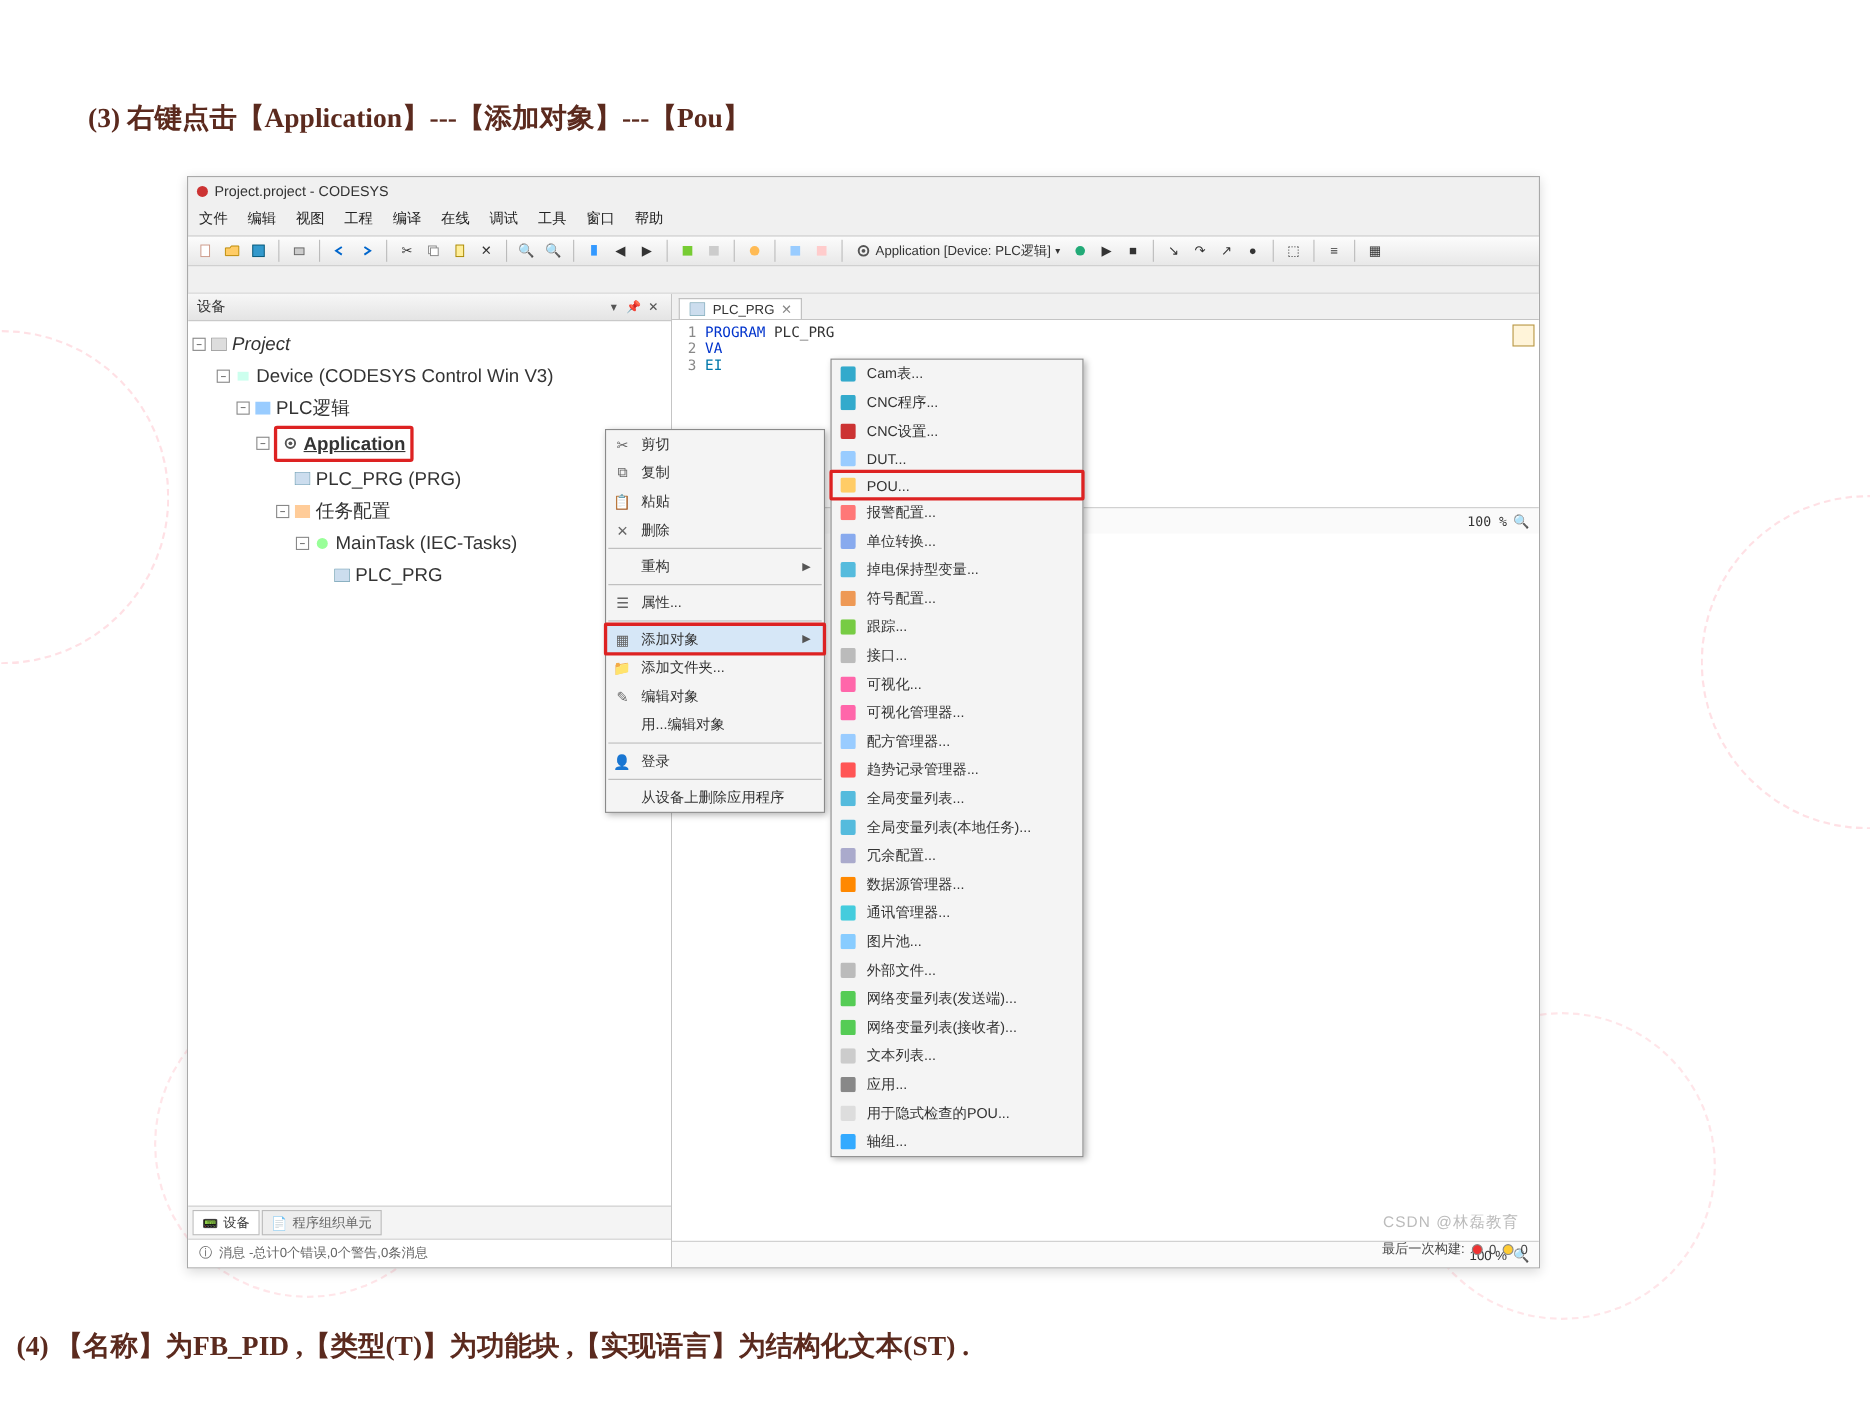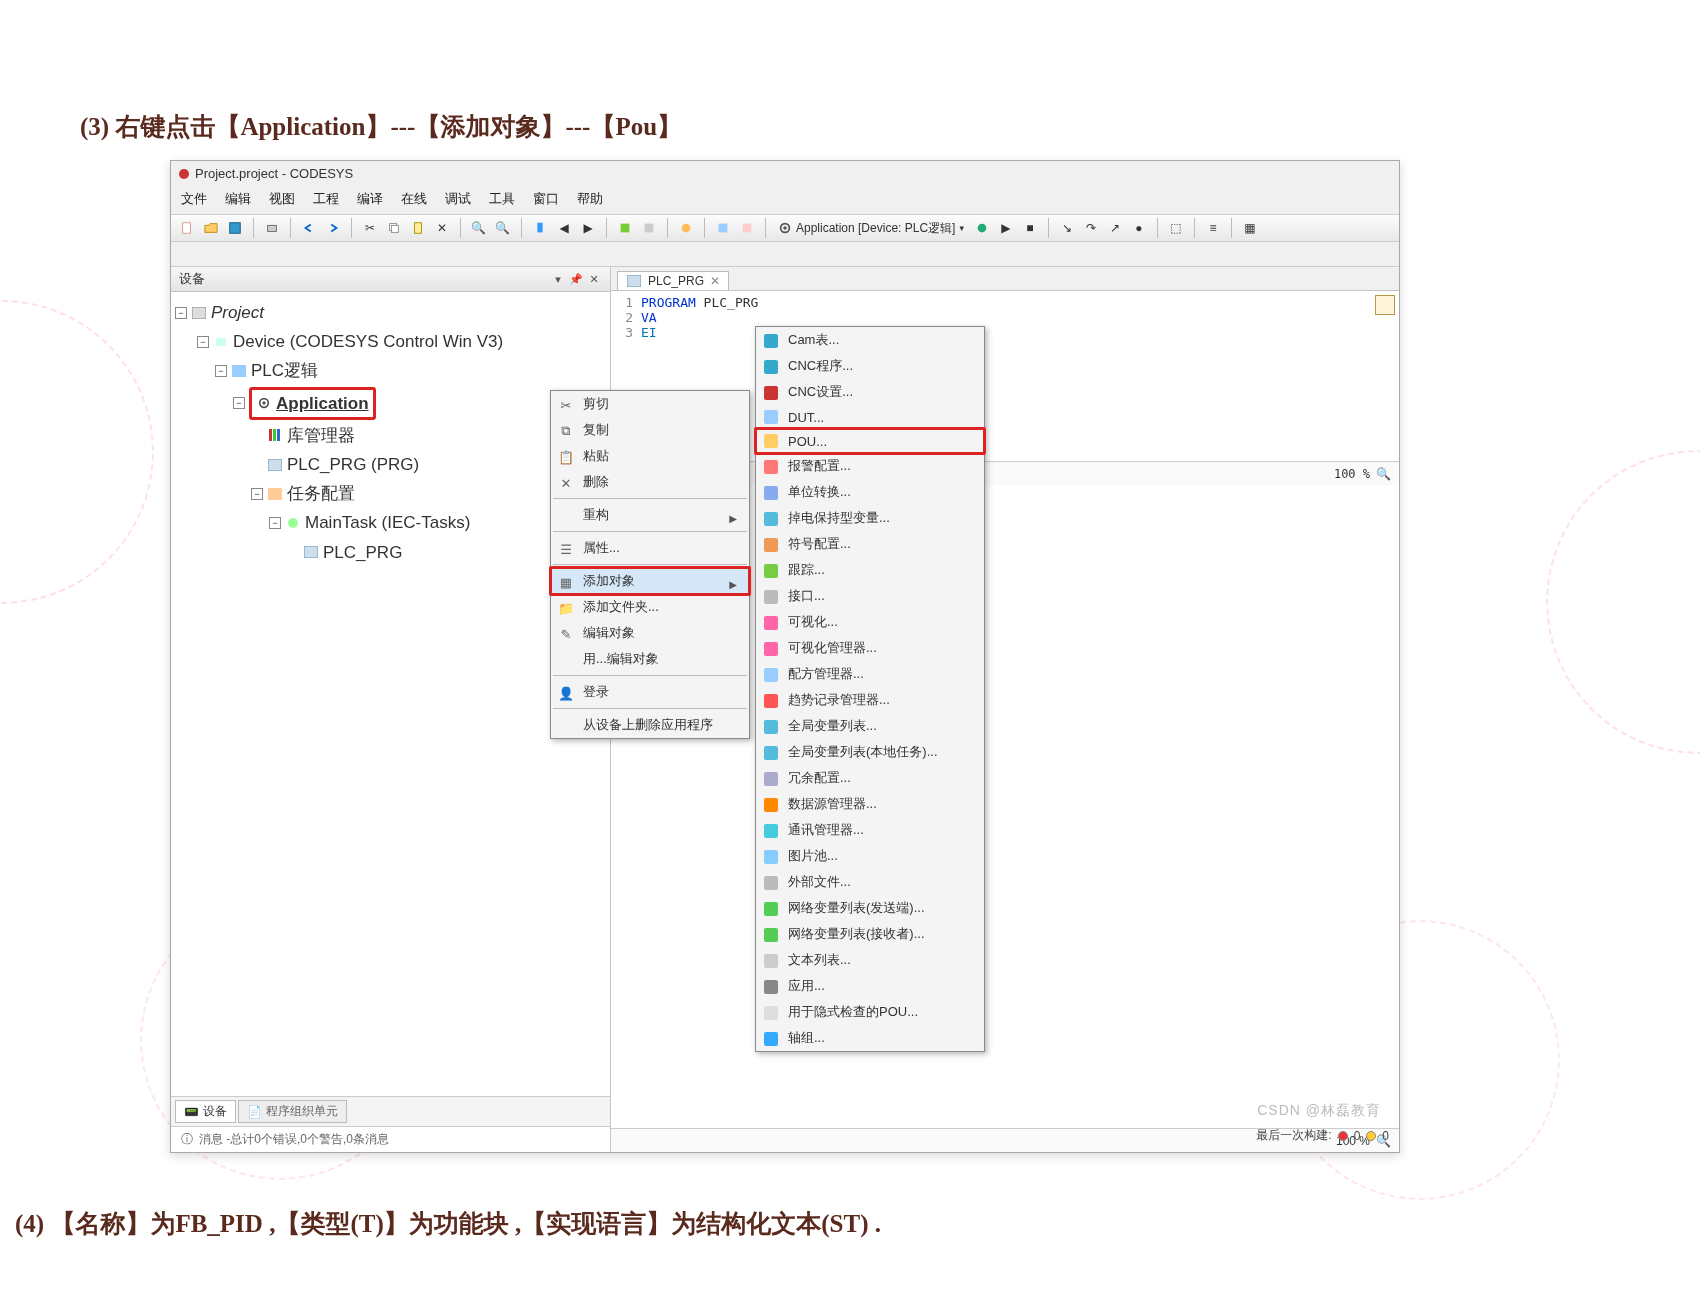--- a/index.html
+++ b/index.html
@@ -26,21 +26,21 @@
   .wm-circle { position:absolute; border:2px dashed rgba(255,0,40,0.1); border-radius:50%; pointer-events:none; }
 
   .article-text {
     font-family: Georgia, serif;
     font-size: 25px;
     font-weight: bold;
     color: #5b2a1e;
     padding: 0 80px;
     position: relative;
   }
-  .article-top { padding-top: 90px; margin-top: 20px; }
+  .article-top { padding-top: 90px; }
   .article-bottom { position:absolute; bottom: 50px; left:0; right:0;padding-left:15px; }
 
   .app-window {
     position: absolute;
     left: 170px;
     top: 160px;
     width: 1230px;
     height: 993px;
     background: #f0f0f0;
     border: 1px solid #a9a9a9;
@@ -132,21 +132,21 @@
   .context-menu {
     position:absolute;
     background:#f4f4f4;
     border:1px solid #8a8a8a;
     box-shadow:2px 2px 6px rgba(0,0,0,.3);
     font-size:13px;
     min-width:200px;
     z-index:100;
   }
   .context-menu .mi {
-    display:flex; align-items:flex-end;
+    display:flex; align-items:center;
     padding:4px 12px 4px 6px;
     gap:8px;
   }
   .context-menu .mi.sep-row { height:0; padding:0; margin:3px 2px; border-top:1px solid #bbb; }
   .context-menu .mi .mico { width:18px; height:16px; display:inline-flex; align-items:center; justify-content:center; color:#666; }
   .context-menu .mi .lab { flex:1; white-space:nowrap; }
   .context-menu .mi .arrow { font-size:10px; color:#555; }
   .context-menu .mi.highlight { background:#d6e7f7; border:1px solid #7da7d9; margin:-1px; }
   .context-menu .mi.red-box { position:relative; }
   .context-menu .mi.red-box::after { content:""; position:absolute; inset:-2px; border:3px solid #d22; border-radius:2px; pointer-events:none; }
@@ -347,31 +347,20 @@
           <span class="toggle">−</span>
           <span class="highlight-box" style="display:flex;align-items:center;gap:4px;">
             <span class="tree-ico">
                 <svg viewBox="0 0 14 14">
                   <circle cx="7" cy="7" r="5" fill="none" stroke="#555" stroke-width="2"></circle>
                   <circle cx="7" cy="7" r="2" fill="#555"></circle>
                 </svg>
               </span>
             <span class="node-label bold">Application</span>
           </span>
-        </div>
-        <div class="tree-row">
-          <span class="indent" style="width:88px"></span>
-          <span class="tree-ico">
-              <svg viewBox="0 0 14 12">
-                <rect x="1" width="3" height="12" fill="#c33"></rect>
-                <rect x="5" width="3" height="12" fill="#3c3"></rect>
-                <rect x="9" width="3" height="12" fill="#36c"></rect>
-              </svg>
-            </span>
-          <span class="node-label">库管理器</span>
         </div>
         <div class="tree-row">
           <span class="indent" style="width:88px"></span>
           <span class="tree-ico">
               <svg viewBox="0 0 14 12">
                 <rect width="14" height="12" fill="#cde" stroke="#69a"></rect>
               </svg>
             </span>
           <span class="node-label">PLC_PRG (PRG)</span>
         </div>

